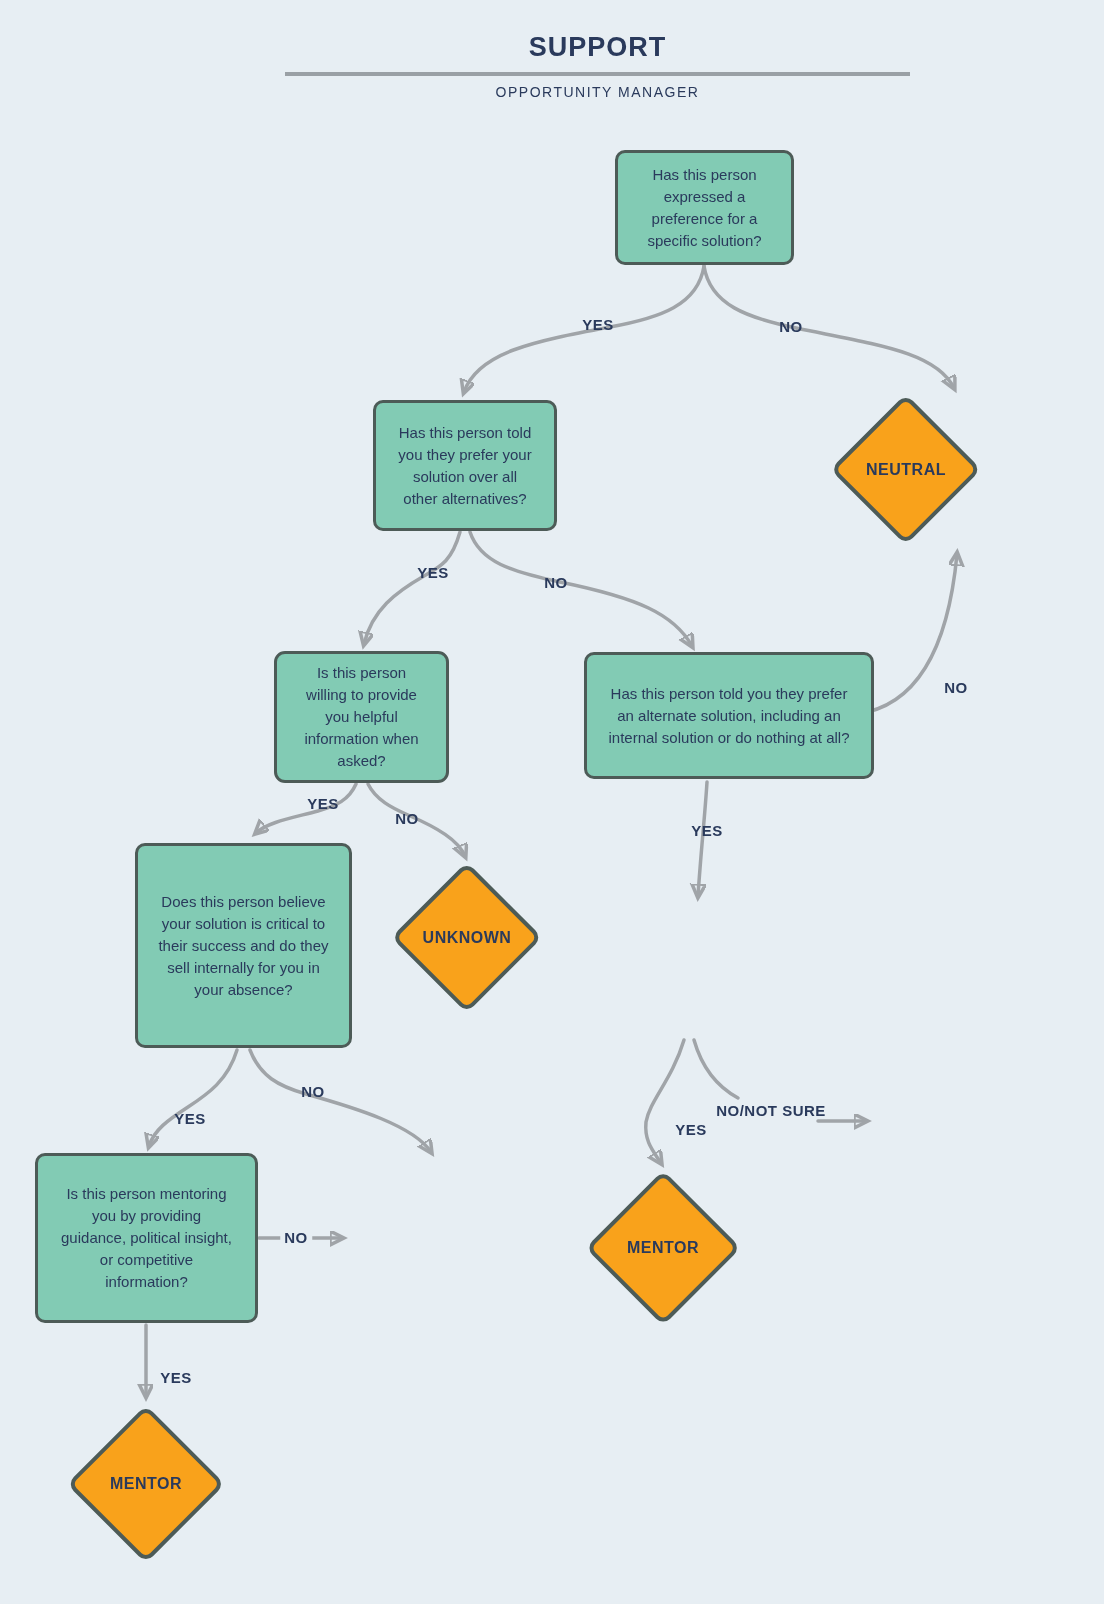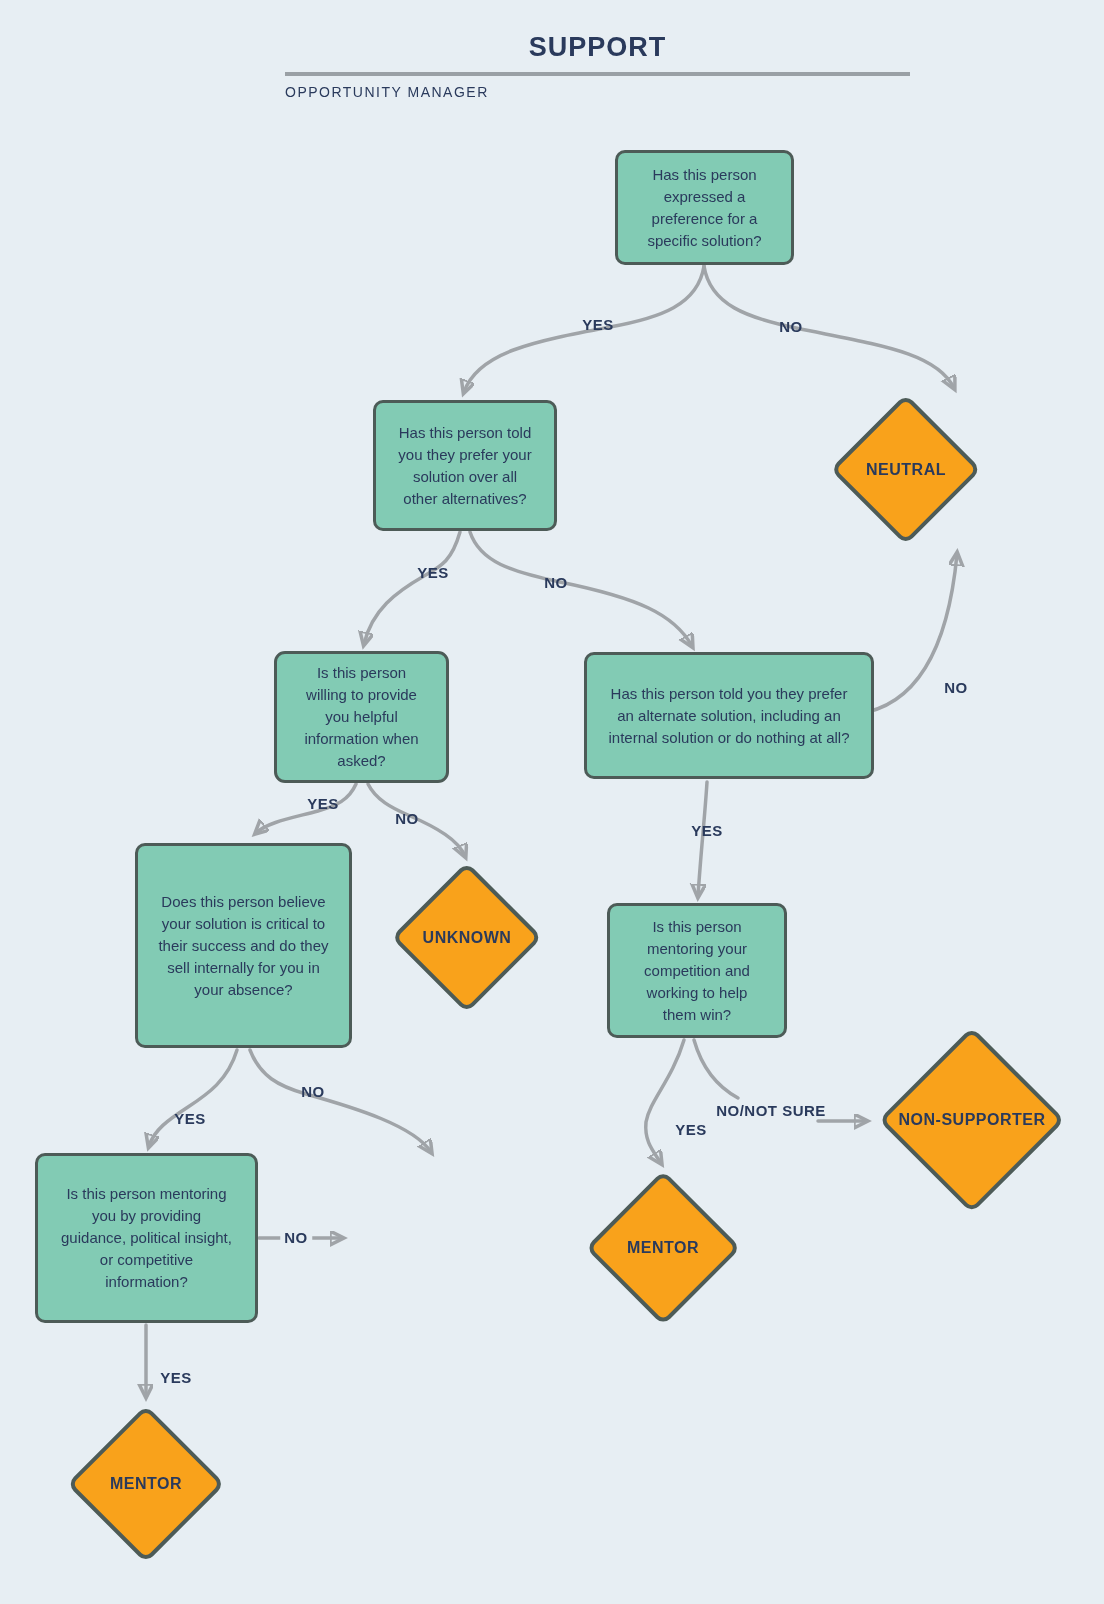--- a/index.html
+++ b/index.html
@@ -33,20 +33,21 @@
     color: var(--text);
   }
   .divider {
     position: absolute;
     left: 285px; top: 72px; width: 625px; height: 4px;
     background: var(--divider);
   }
   .subtitle {
     position: absolute;
     left: 285px; top: 84px; width: 625px;
+    text-align: center;
     font-size: 14px;
     letter-spacing: 1.5px;
     color: var(--text);
   }
 
   .edges { position: absolute; left: 0; top: 0; width: 1104px; height: 1604px; }
   .edges path { stroke: var(--arrow); stroke-width: 3.5; fill: none; stroke-linecap: round; }
 
   .qbox {
     position: absolute;
@@ -144,23 +145,20 @@
   </div>
 
   <div class="qbox" style="left:584px; top:652px; width:290px; height:127px;">
     <span>Has this person told you they prefer an alternate solution, including an internal solution or do nothing at all?</span>
   </div>
 
   <div class="qbox" style="left:135px; top:843px; width:217px; height:205px;">
     <span>Does this person believe your solution is critical to their success and do they sell internally for you in your absence?</span>
   </div>
 
-  <div class="qbox" style="left:607px; top:903px; width:180px; height:135px;">
-    <span>Is this person mentoring your competition and working to help them win?</span>
-  </div>
 
   <div class="qbox" style="left:35px; top:1153px; width:223px; height:170px;">
     <span>Is this person mentoring you by providing guidance, political insight, or competitive information?</span>
   </div>
 
   <div class="diamond" style="left:830px; top:394px; width:152px; height:152px;">
     <div class="diamond-shape"></div>
     <div class="diamond-label">NEUTRAL</div>
   </div>
 
@@ -168,24 +166,20 @@
     <div class="diamond-shape"></div>
     <div class="diamond-label">UNKNOWN</div>
   </div>
 
 
   <div class="diamond" style="left:585px; top:1170px; width:156px; height:156px;">
     <div class="diamond-shape"></div>
     <div class="diamond-label">MENTOR</div>
   </div>
 
-  <div class="diamond" style="left:879px; top:1027px; width:186px; height:186px;">
-    <div class="diamond-shape"></div>
-    <div class="diamond-label">NON-SUPPORTER</div>
-  </div>
 
   <div class="diamond" style="left:67px; top:1405px; width:158px; height:158px;">
     <div class="diamond-shape"></div>
     <div class="diamond-label">MENTOR</div>
   </div>
 
   <div class="edge-label" style="left:598px; top:324px;">YES</div>
   <div class="edge-label" style="left:791px; top:326px;">NO</div>
   <div class="edge-label" style="left:433px; top:572px;">YES</div>
   <div class="edge-label" style="left:556px; top:582px;">NO</div>

